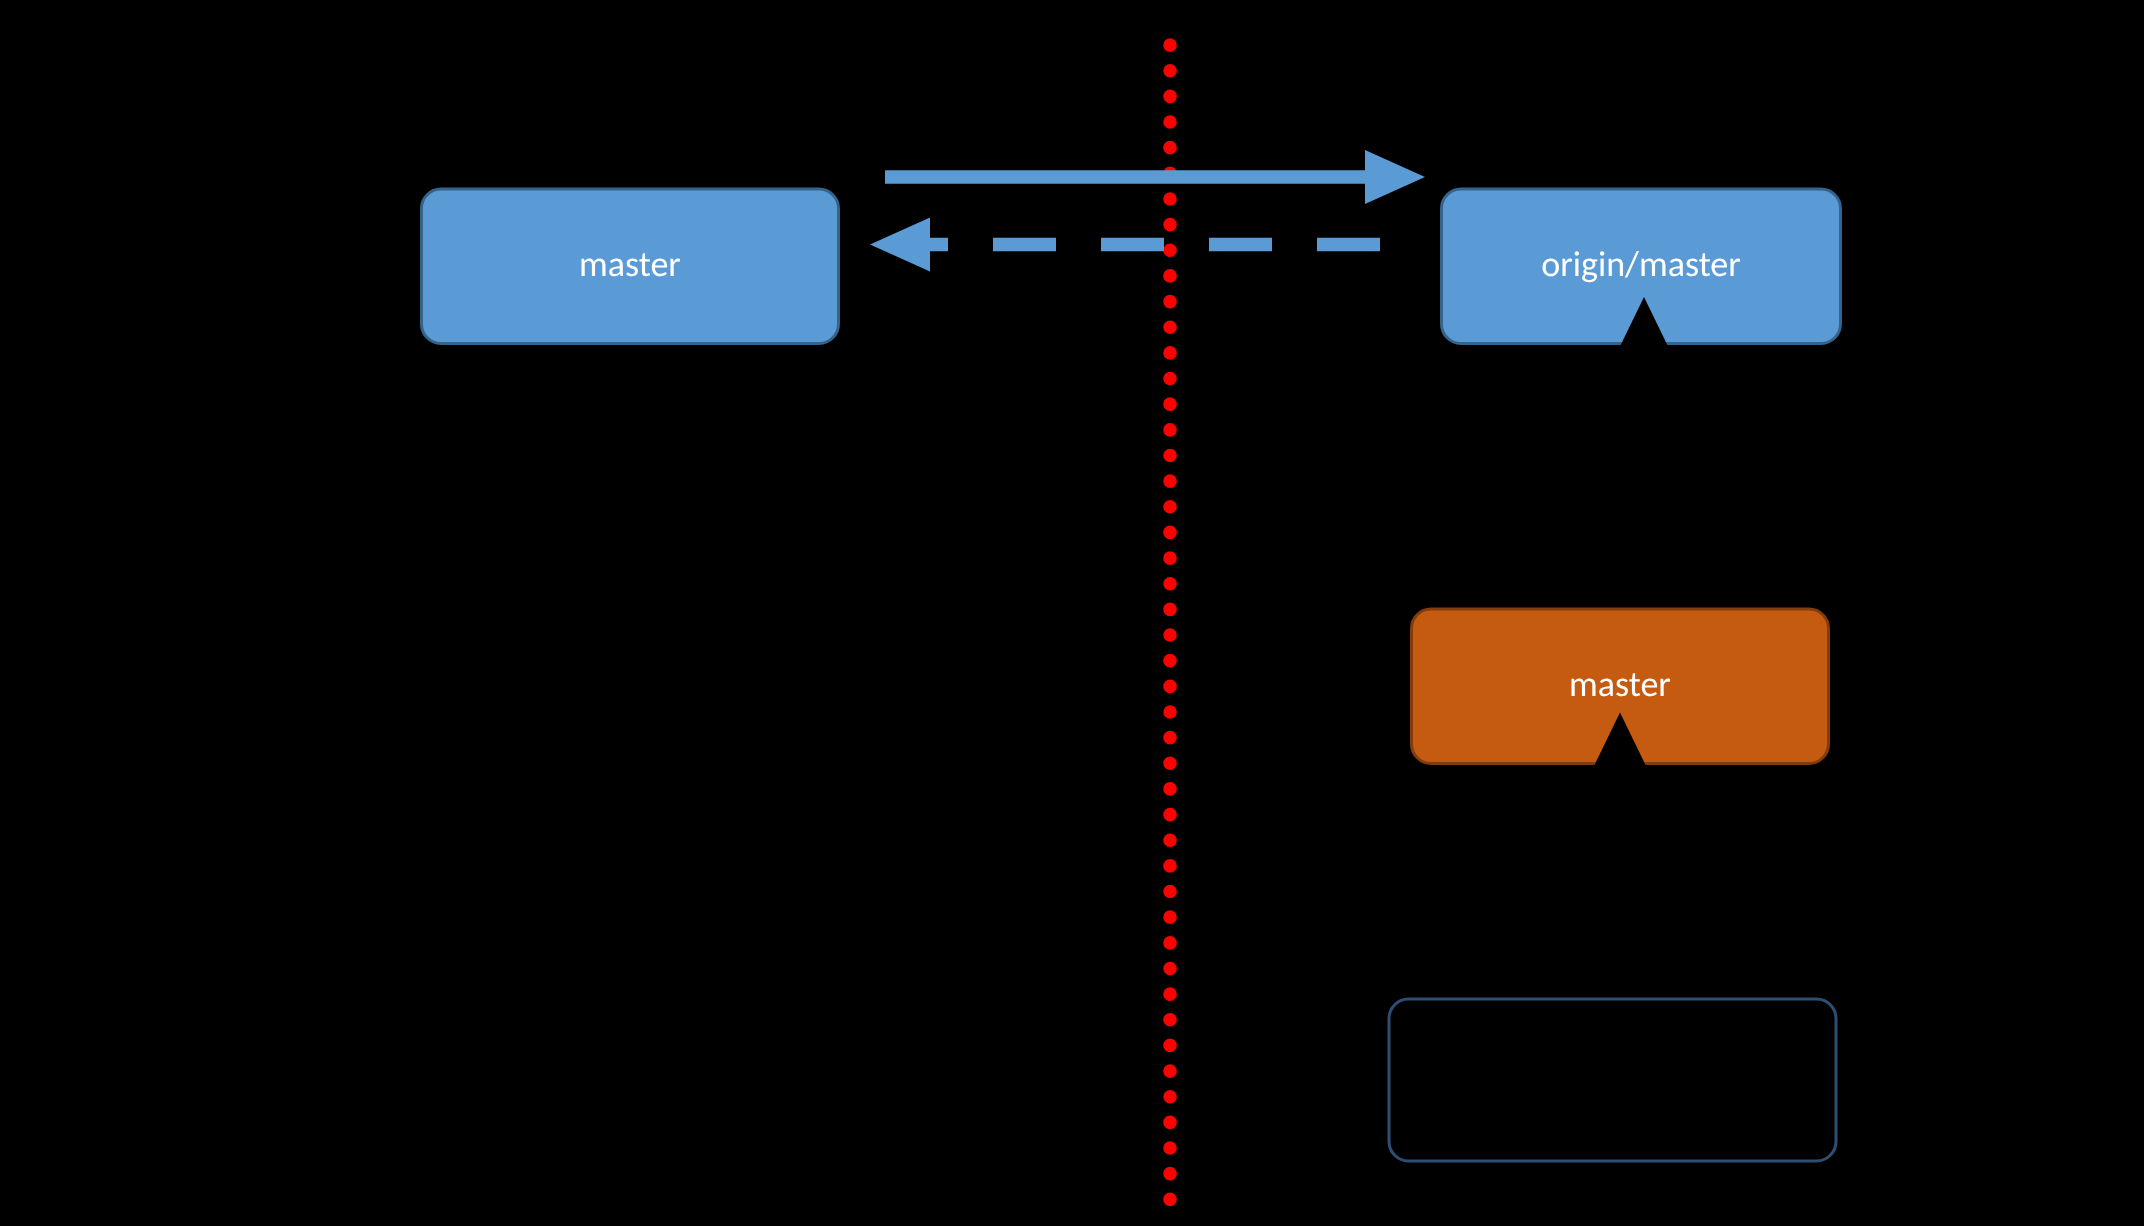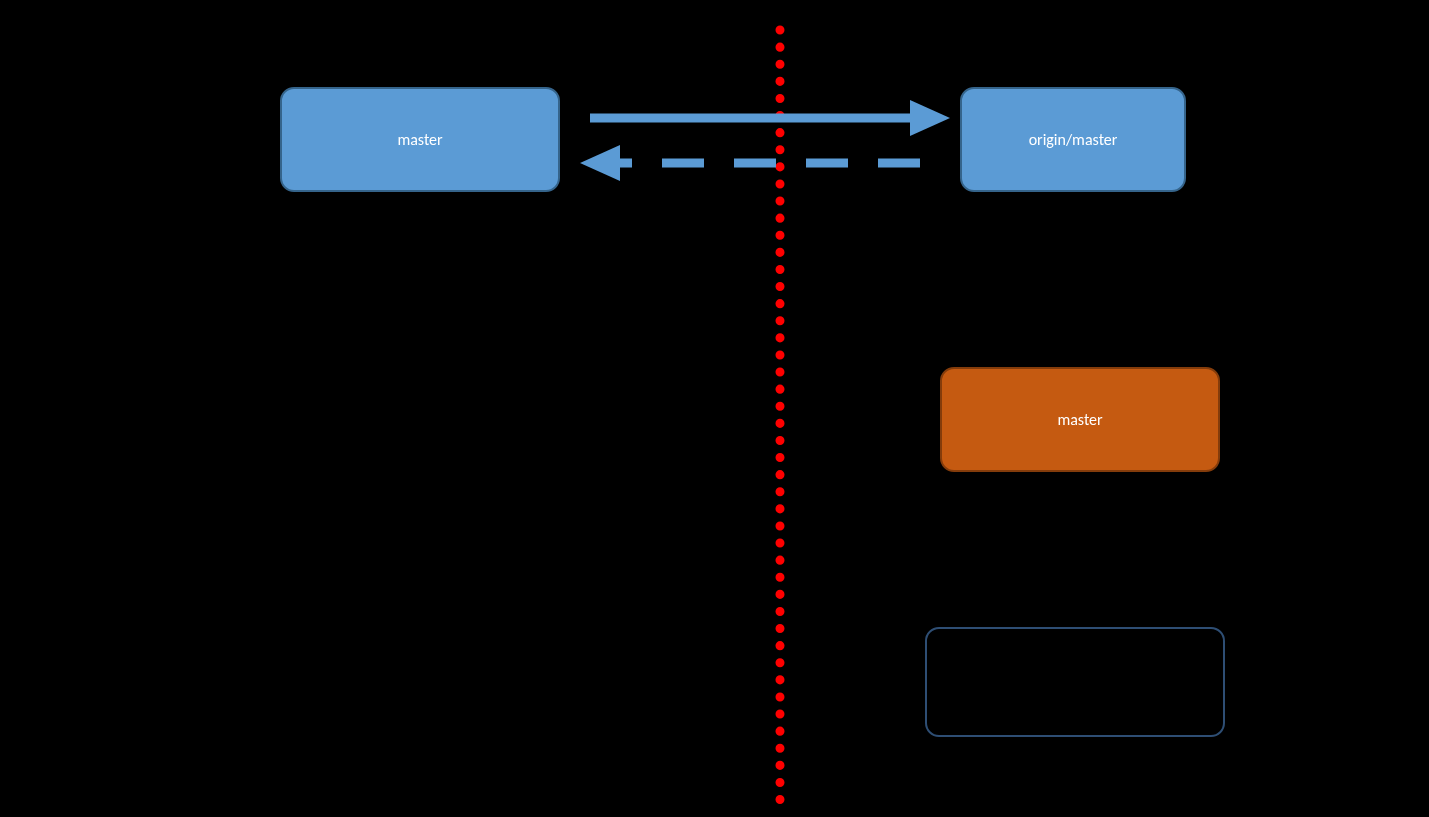--- a/index.html
+++ b/index.html
@@ -17,24 +17,25 @@
     width: 1429px;
     height: 817px;
   }
   .box {
     position: absolute;
     display: flex;
     align-items: center;
     justify-content: center;
     border-radius: 14px;
     box-sizing: border-box;
-    font-size: 16px;
+    font-size: 24px;
     line-height: 1.2;
     text-align: center;
     padding: 4px 0;
+    margin-top: 38px;
   }
   .box-blue {
     background: #5b9bd5;
     border: 2px solid #35648b;
     color: #fff;
   }
   .box-orange {
     background: #c55a11;
     border: 2px solid #843c0b;
     color: #fff;
@@ -55,21 +56,21 @@
 </style>
 </head>
 <body>
 
 <div class="stage">
 
   <div class="box box-blue" style="left:280px; top:87px; width:280px; height:105px;">
     <span>master</span>
   </div>
 
-  <div class="box box-blue" style="left:960px; top:87px; width:226px; height:105px;">
+  <div class="box box-blue" style="left:960px; top:87px; width:268px; height:105px;">
     <span>origin/master</span>
   </div>
 
   <div class="box box-orange" style="left:940px; top:367px; width:280px; height:105px;">
     <span>master</span>
   </div>
 
   <div class="box box-outline" style="left:925px; top:627px; width:300px; height:110px;">
     <span></span>
   </div>

